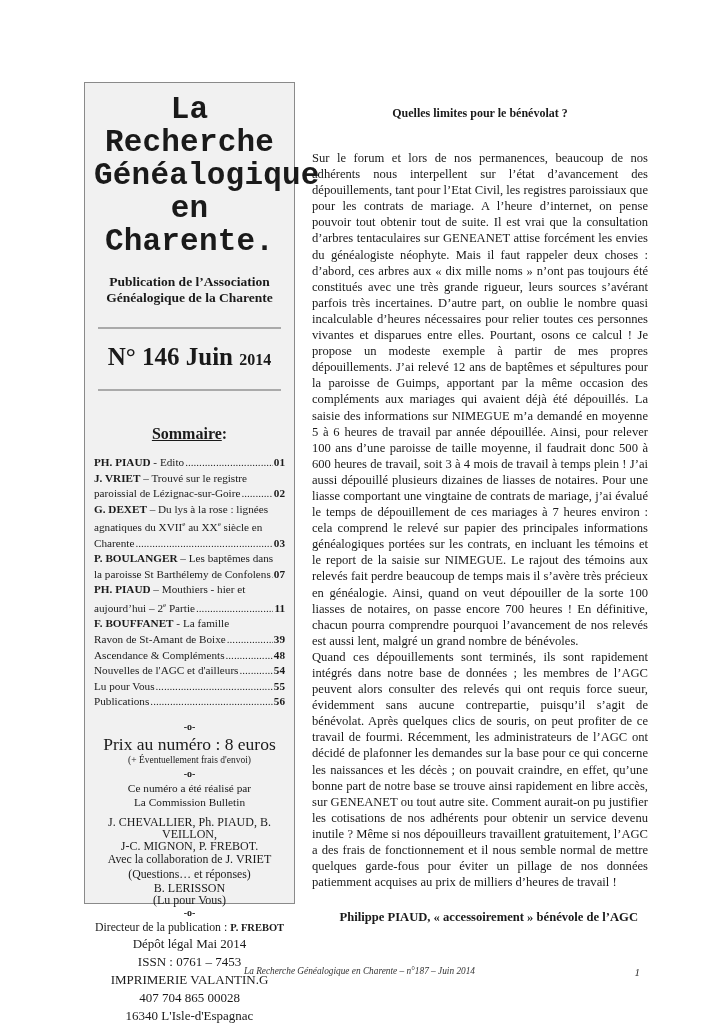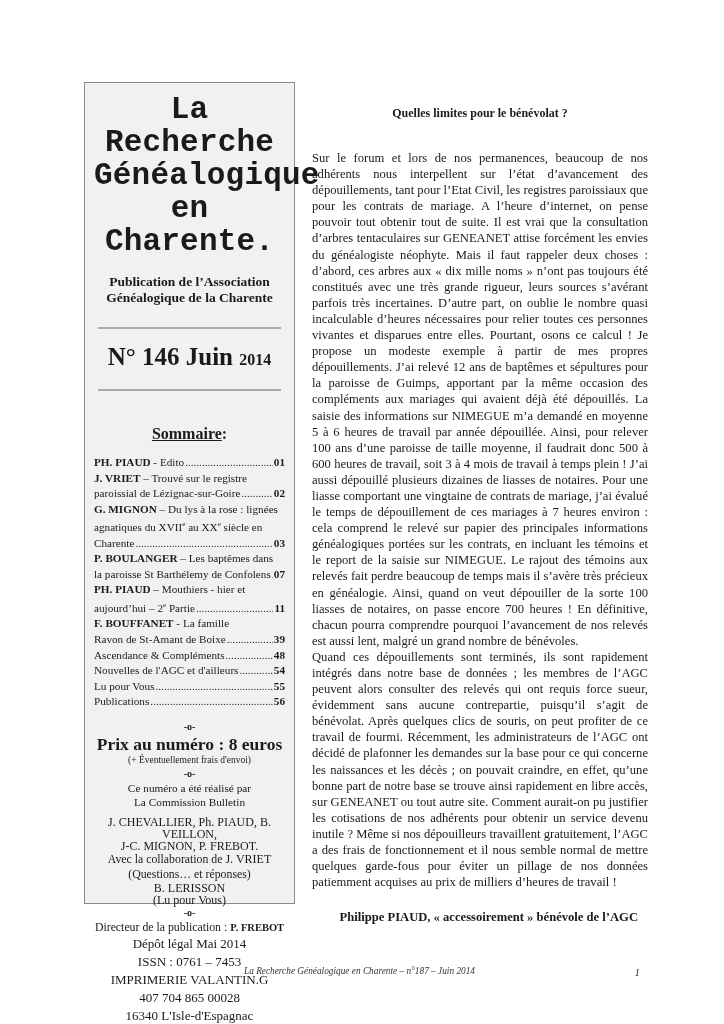--- a/index.html
+++ b/index.html
@@ -32,21 +32,21 @@
   .toc-entry { display: block; }
   .toc-line { display: flex; align-items: baseline; justify-content: center; }
   .toc-line .txt { white-space: nowrap; }
   .toc-line .dots {
     flex: 1; overflow: hidden; white-space: nowrap; margin: 0 1px;
   }
   .toc-line .dots::after { content: "............................................................................................"; }
   .toc-line .pg { font-weight: bold; }
   .toc b { font-weight: bold; }
   .sep { font-size: 10px; font-weight: bold; line-height: 14px; }
-  .price { font-weight: bold; font-size: 17.5px; line-height: 20px; }
+  .price { font-weight: normal; font-size: 17.5px; line-height: 20px; }
   .small { font-size: 9.5px; line-height: 13px; }
   .mid { font-size: 11.3px; line-height: 14px; }
   .tiny-caps { font-size: 12px; line-height: 12px; }
   .pub-block { font-size: 11.8px; line-height: 15px; }
   .pub-block b { font-size: 10.5px; }
   .info-line { font-size: 13px; line-height: 18px; }
 
   .article {
     position: absolute; left: 312px; top: 82px; width: 336px;
   }
@@ -100,21 +100,21 @@
       </div>
       <div class="toc-entry">
         <div class=""><span class=""><b>J. VRIET</b><span> – Trouvé sur le registre</span></span></div>
         <div class="toc-line">
           <span class="txt"><span>paroissial de Lézignac-sur-Goire</span></span>
           <span class="dots"></span>
           <span class="pg">02</span>
         </div>
       </div>
       <div class="toc-entry">
-        <div class=""><span class=""><b>G. MIGNON</b><span> – Du lys à la rose : lignées</span></span></div>
+        <div class=""><span class=""><b>G. DEXET</b><span> – Du lys à la rose : lignées</span></span></div>
         <div class=""><span class=""><span>agnatiques du XVII<sup style="font-size:7px">e</sup> au XX<sup style="font-size:7px">e</sup> siècle en</span></span></div>
         <div class="toc-line">
           <span class="txt"><span>Charente </span></span>
           <span class="dots"></span>
           <span class="pg">03</span>
         </div>
       </div>
       <div class="toc-entry">
         <div class=""><span class=""><b>P. BOULANGER</b><span> – Les baptêmes dans</span></span></div>
         <div class="toc-line">

